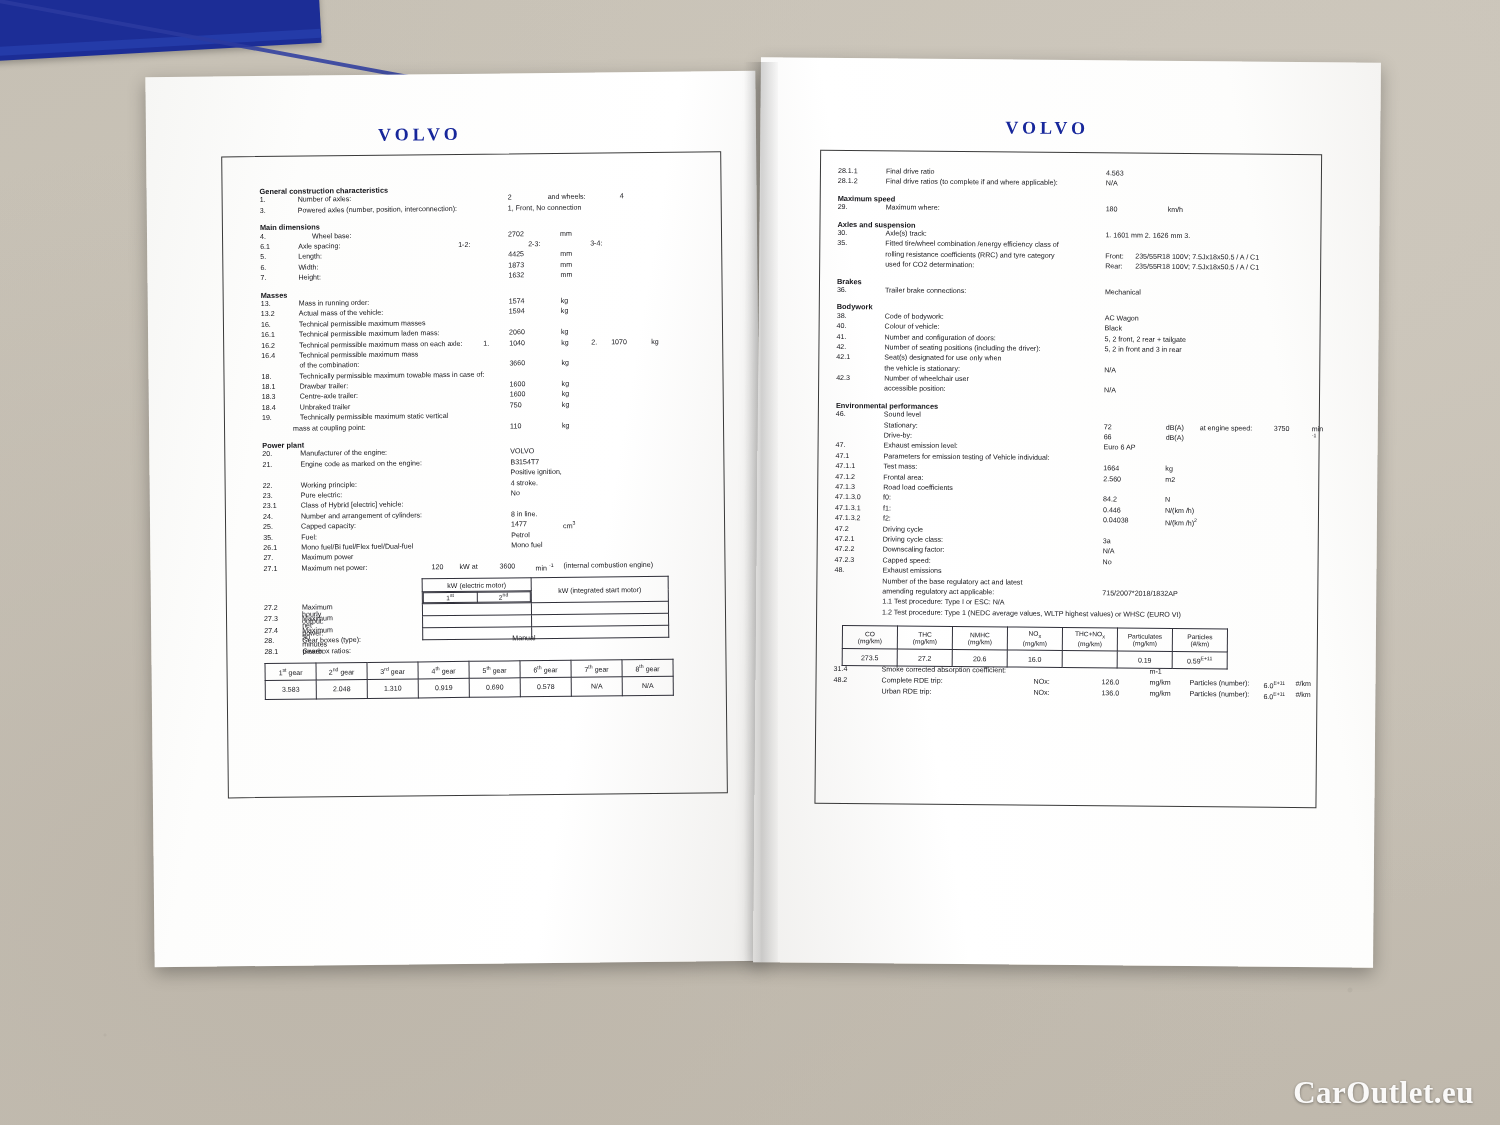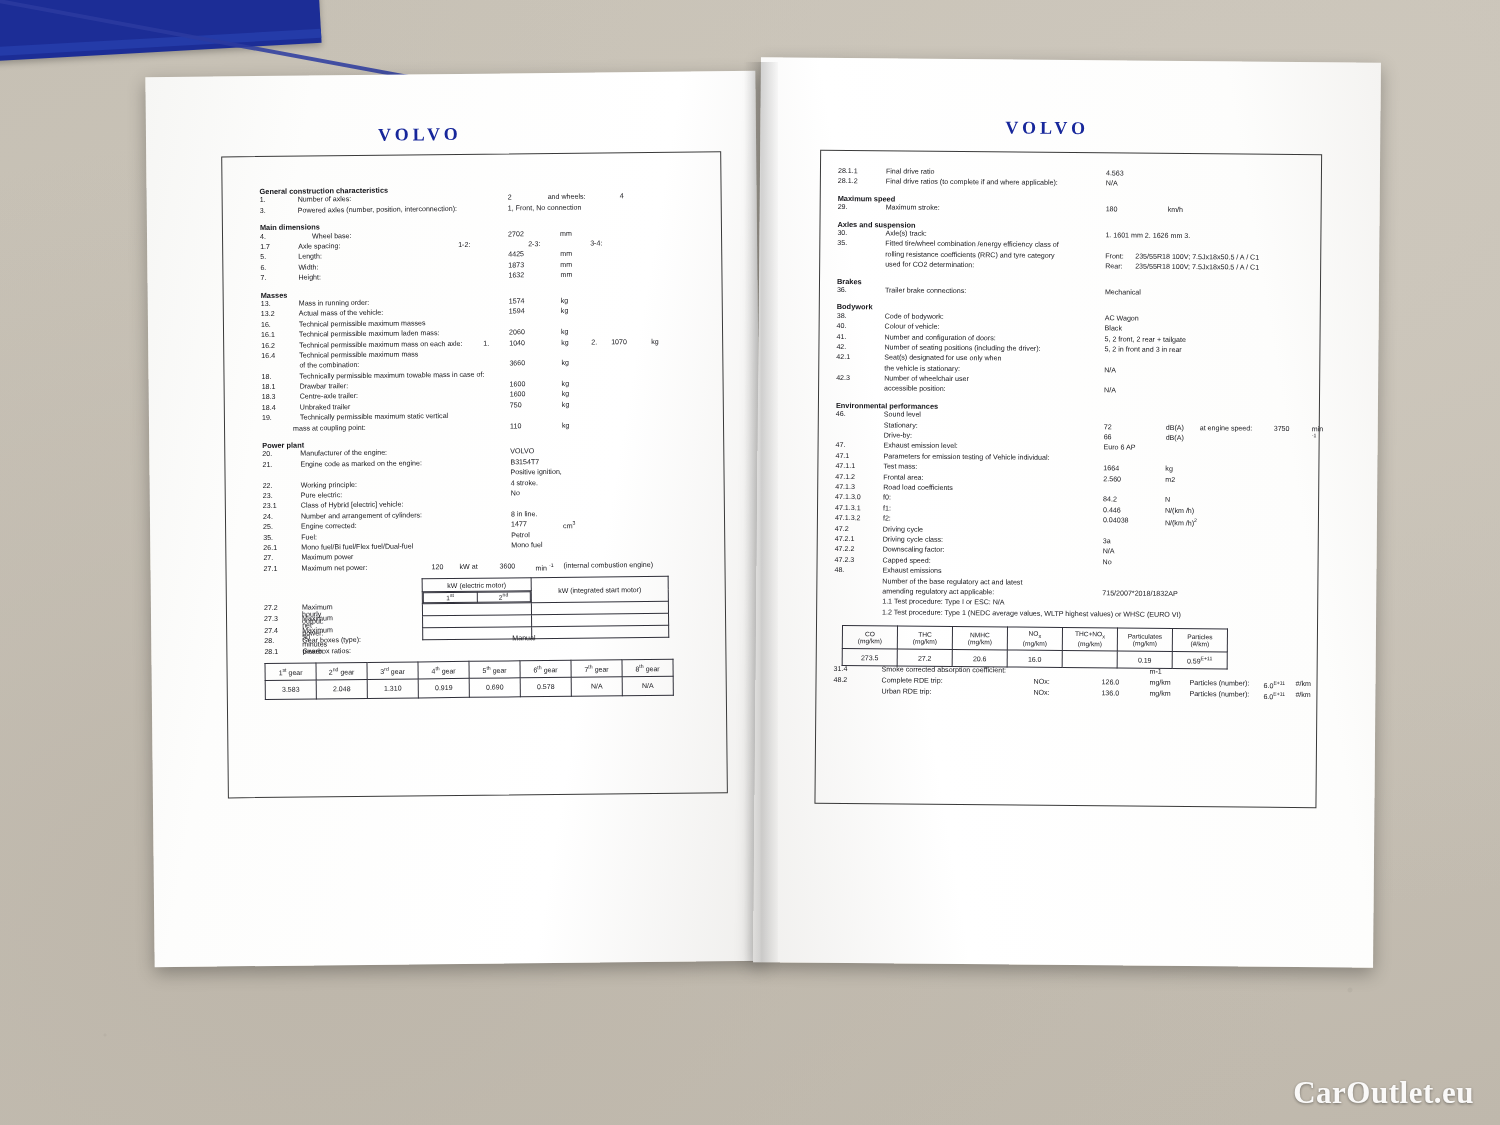--- a/index.html
+++ b/index.html
@@ -136,21 +136,21 @@
           <span class="v" style="left:248px">1, Front, No connection</span>
         </div>
         <div class="sec">Main dimensions</div>
         <div class="row">
           <span class="n" style="left:0px">4.</span>
           <span class="lbl" style="left:52px">Wheel base:</span>
           <span class="v" style="left:248px">2702</span>
           <span class="u" style="left:300px">mm</span>
         </div>
         <div class="row">
-          <span class="n" style="left:0px">1.7</span>
+          <span class="n" style="left:0px">6.1</span>
           <span class="lbl" style="left:38px">Axle spacing:</span>
           <span class="v" style="left:198px">1-2:</span>
           <span class="v" style="left:268px">2-3:</span>
           <span class="v" style="left:330px">3-4:</span>
         </div>
         <div class="row">
           <span class="n" style="left:0px">5.</span>
           <span class="lbl" style="left:38px">Length:</span>
           <span class="v" style="left:248px">4425</span>
           <span class="u" style="left:300px">mm</span>
@@ -268,21 +268,21 @@
           <span class="n" style="left:0px">23.1</span>
           <span class="lbl" style="left:38px">Class of Hybrid [electric] vehicle:</span>
         </div>
         <div class="row">
           <span class="n" style="left:0px">24.</span>
           <span class="lbl" style="left:38px">Number and arrangement of cylinders:</span>
           <span class="v" style="left:248px">8 in line.</span>
         </div>
         <div class="row">
           <span class="n" style="left:0px">25.</span>
-          <span class="lbl" style="left:38px">Engine corrected:</span>
+          <span class="lbl" style="left:38px">Capped capacity:</span>
           <span class="v" style="left:248px">1477</span>
           <span class="u" style="left:300px">cm<sup>3</sup></span>
         </div>
         <div class="row">
           <span class="n" style="left:0px">35.</span>
           <span class="lbl" style="left:38px">Fuel:</span>
           <span class="v" style="left:248px">Petrol</span>
         </div>
         <div class="row">
           <span class="n" style="left:0px">26.1</span>
@@ -396,21 +396,21 @@
           <span class="v" style="left:268px">4.563</span>
         </div>
         <div class="row">
           <span class="n" style="left:0px">28.1.2</span>
           <span class="lbl" style="left:48px">Final drive ratios (to complete if and where applicable):</span>
           <span class="v" style="left:268px">N/A</span>
         </div>
         <div class="sec">Maximum speed</div>
         <div class="row">
           <span class="n" style="left:0px">29.</span>
-          <span class="lbl" style="left:48px">Maximum stroke:</span>
+          <span class="lbl" style="left:48px">Maximum where:</span>
           <span class="v" style="left:268px">180</span>
           <span class="u" style="left:330px">km/h</span>
         </div>
         <div class="sec">Axles and suspension</div>
         <div class="row">
           <span class="n" style="left:0px">30.</span>
           <span class="lbl" style="left:48px">Axle(s) track:</span>
           <span class="v" style="left:268px">1.  1601 mm     2.  1626  mm     3.</span>
         </div>
         <div class="row">

